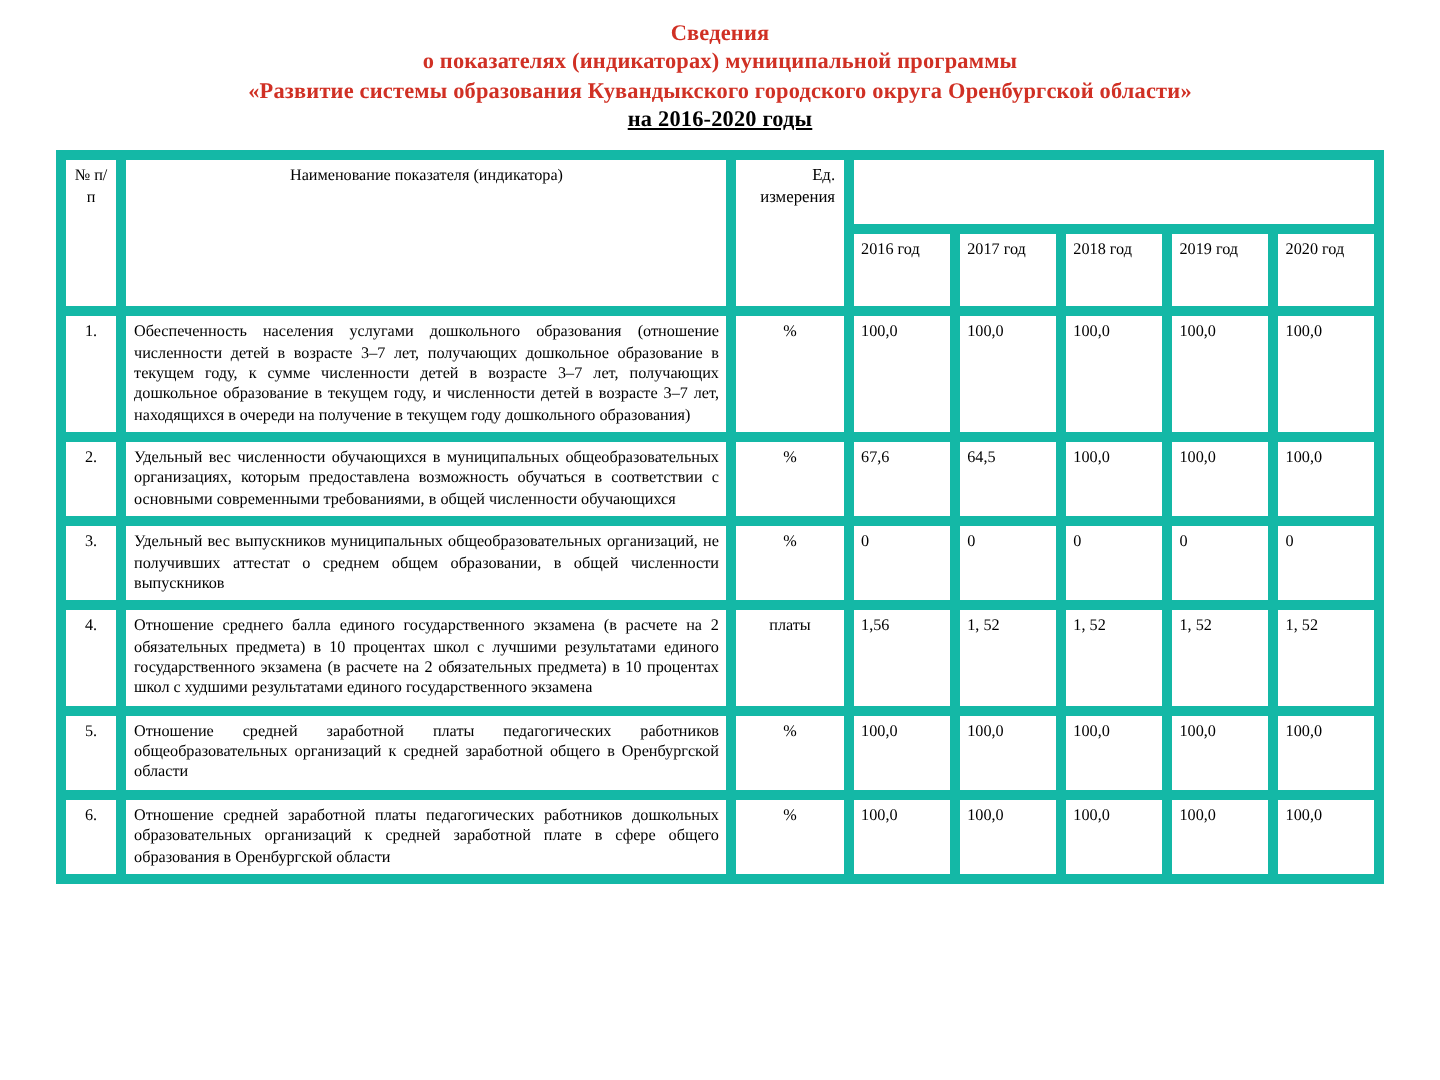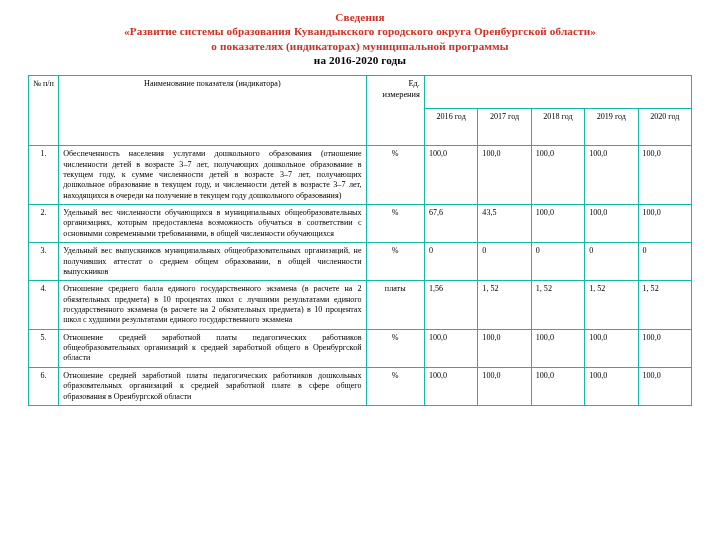--- a/index.html
+++ b/index.html
@@ -24,30 +24,30 @@
   .title-block {
     text-align: center;
     line-height: 1.28;
   }
   .title-line {
     font-size: 11.2px;
     font-weight: bold;
     letter-spacing: 0.1px;
   }
   .title-line.red { color: #d03024; }
-  .title-line.black { color: #000000; }
+  .title-line.black { color: #000000; text-decoration: underline; }
 
   table.main {
     border-collapse: collapse;
     width: 100%;
     margin-top: 8px;
     table-layout: fixed;
   }
   table.main td, table.main th {
-    border: 1px solid #14b8a6;
+    border: 5px solid #14b8a6;
     vertical-align: top;
     padding: 3px 4px;
     font-size: 8.1px;
     line-height: 1.28;
     font-weight: normal;
   }
   th.hdr {
     text-align: center;
     vertical-align: middle;
     font-size: 9px;
@@ -72,41 +72,41 @@
     text-align: center;
     vertical-align: top;
     padding-top: 5px;
   }
   td.val {
     text-align: left;
     vertical-align: top;
     padding-top: 5px;
   }
   th.yr {
-    text-align: center;
+    text-align: left;
     vertical-align: top;
     font-size: 8.3px;
     padding: 4px 2px 10px 2px;
     height: 30px;
     margin-left: 40px;
   }
   .col-num { width: 30px; }
   .col-name { width: 305px; }
   .col-unit { width: 58px; }
   .col-year { width: 53px; }
 </style>
 </head>
 <body>
 
 <div class="page">
 
   <div class="title-block">
     <div class="title-line red">Сведения</div>
+    <div class="title-line red">о показателях (индикаторах) муниципальной программы</div>
     <div class="title-line red">«Развитие системы образования Кувандыкского городского округа Оренбургской области»</div>
-    <div class="title-line red">о показателях (индикаторах) муниципальной программы</div>
     <div class="title-line black">на 2016-2020 годы</div>
   </div>
 
   <table class="main">
     <colgroup>
       <col class="col-num">
       <col class="col-name">
       <col class="col-unit">
       <col class="col-year">
       <col class="col-year">
@@ -138,21 +138,21 @@
         <td class="val">100,0</td>
         <td class="val">100,0</td>
         <td class="val">100,0</td>
         <td class="val">100,0</td>
       </tr>
       <tr>
         <td class="num">2.</td>
         <td class="name">Удельный вес численности обучающихся в муниципальных общеобразовательных организациях, которым предоставлена возможность обучаться в соответствии с основными современными требованиями, в общей численности обучающихся</td>
         <td class="unit">%</td>
         <td class="val">67,6</td>
-        <td class="val">43,5</td>
+        <td class="val">64,5</td>
         <td class="val">100,0</td>
         <td class="val">100,0</td>
         <td class="val">100,0</td>
       </tr>
       <tr>
         <td class="num">3.</td>
         <td class="name">Удельный вес выпускников муниципальных общеобразовательных организаций, не получивших аттестат о среднем общем образовании, в общей численности выпускников</td>
         <td class="unit">%</td>
         <td class="val">0</td>
         <td class="val">0</td>

